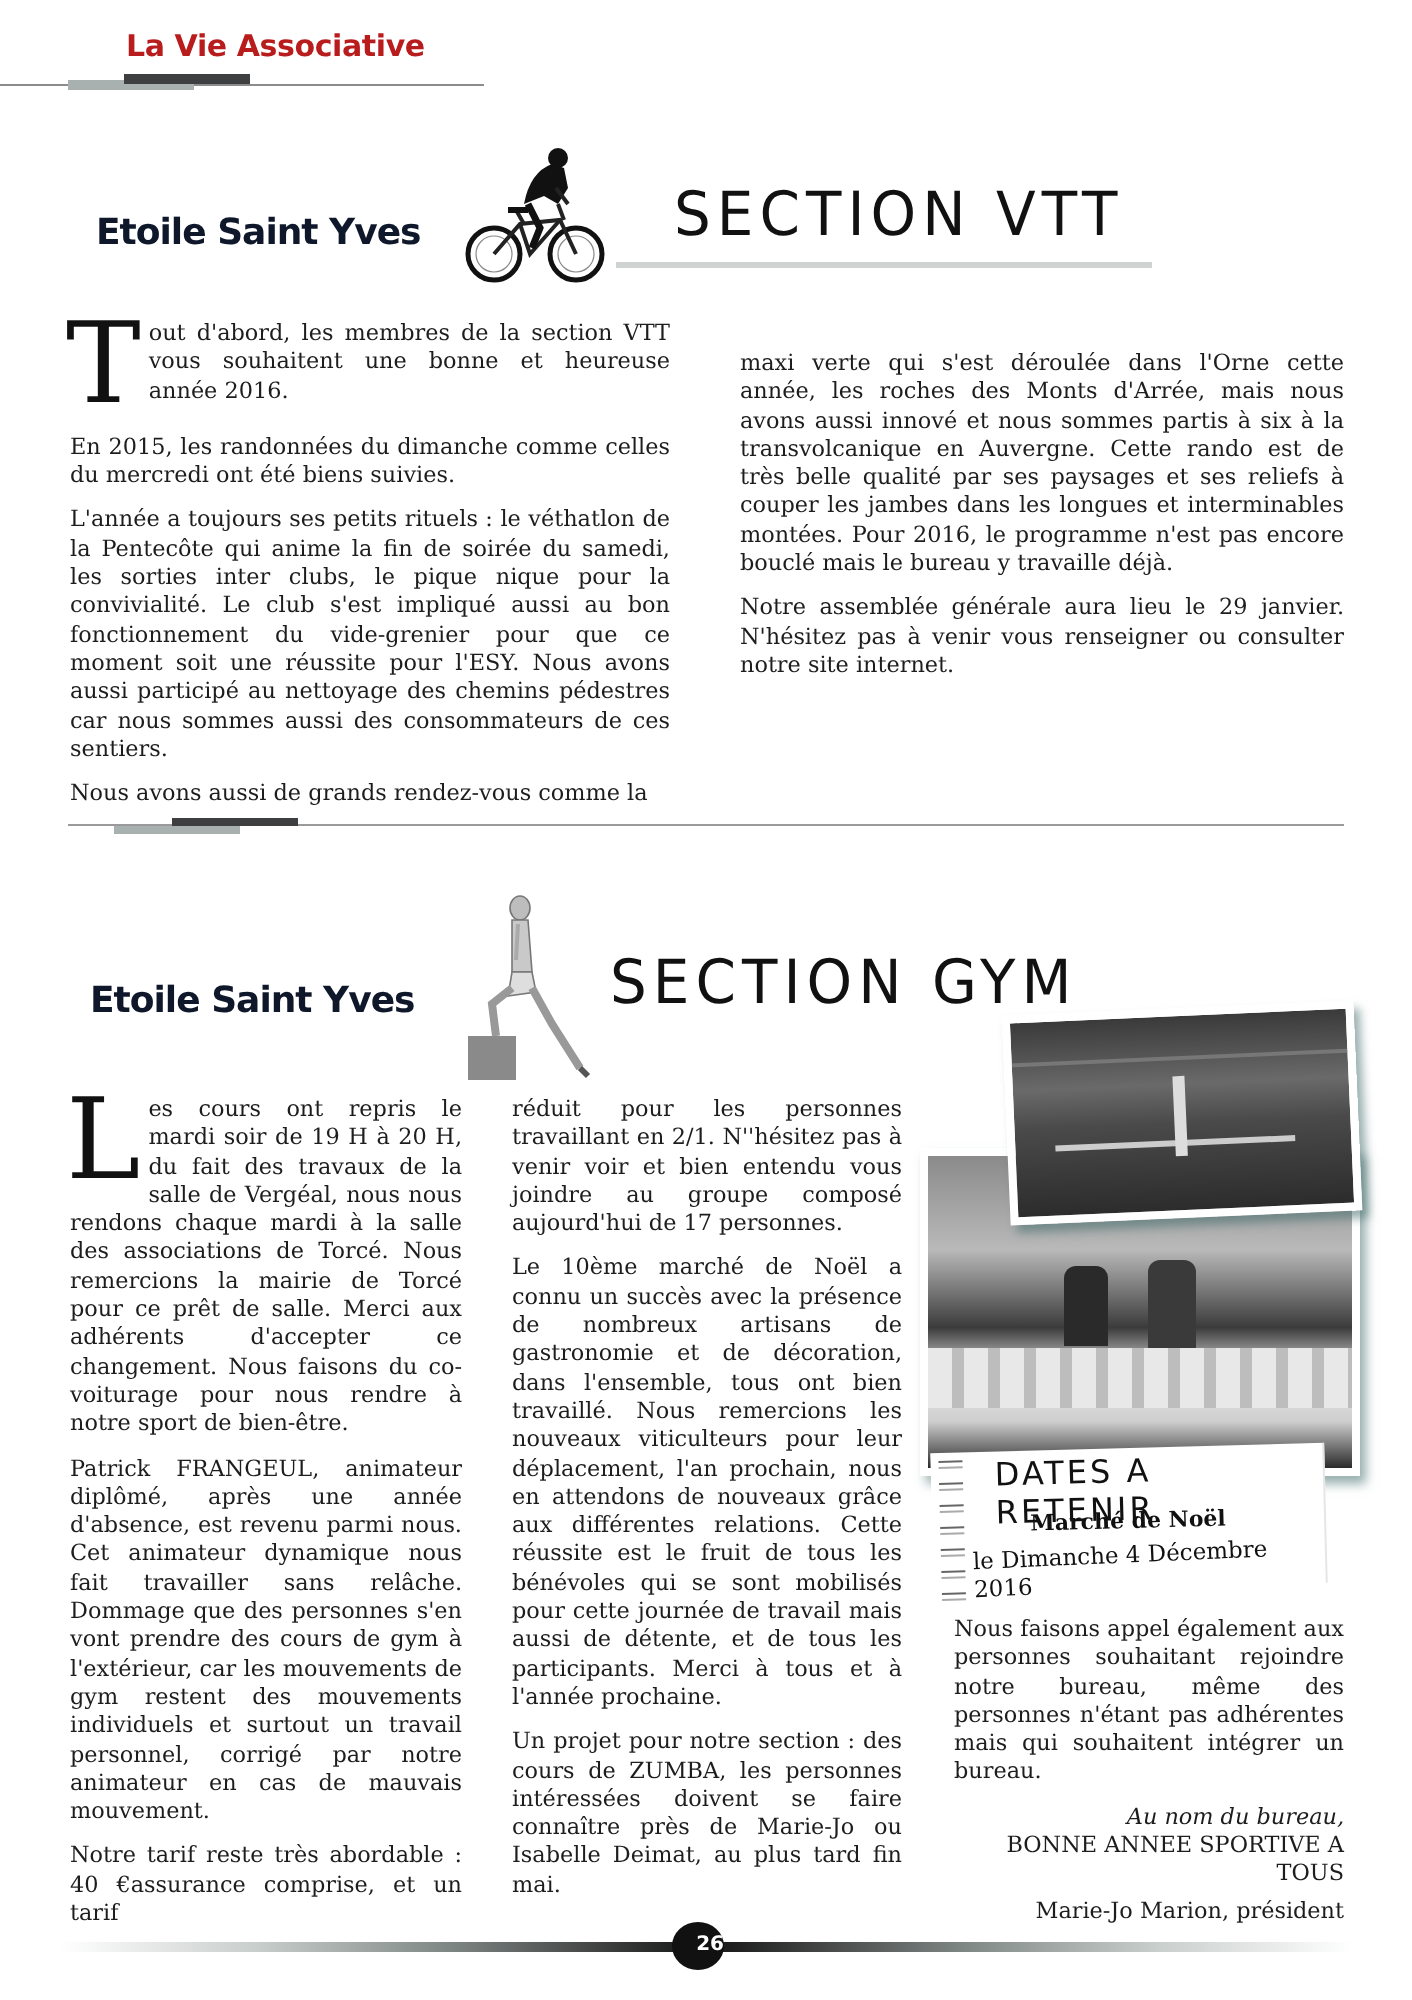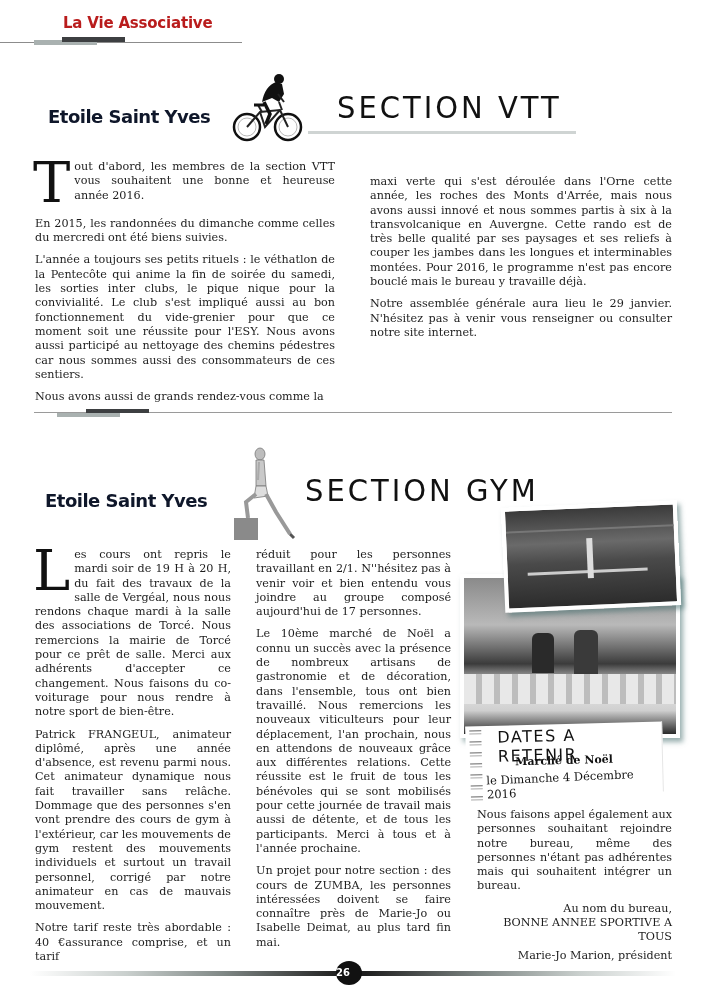--- a/index.html
+++ b/index.html
@@ -37,21 +37,21 @@
   
   .notebook { left: 466px; top: 724px; width: 196px; height: 70px; background: #fff; transform: rotate(-1.5deg); border-right: 1px solid #e6e6e6; z-index: 3; }
   .notebook-rings { position: absolute; left: 4px; top: 4px; width: 14px; }
   .ring { display: block; height: 2px; width: 12px; border-top: 1px solid #666; border-bottom: 1px solid #aaa; margin-bottom: 7px; }
   .dates-title { position: absolute; left: 32px; top: 2px; font-family: "DejaVu Sans", sans-serif; font-size: 16px; letter-spacing: 1.5px; color: #111; }
   .dates-event { position: absolute; left: 0; width: 196px; top: 30px; text-align: center; font-weight: bold; font-size: 11px; color: #111; }
   .dates-date { position: absolute; left: 20px; top: 46px; font-size: 11.5px; color: #111; transform: rotate(-1deg); }
 
   
   .footer-line { left: 30px; top: 971px; width: 646px; height: 5px; background: linear-gradient(90deg, rgba(255,250,240,0) 0%, #c9cfcd 15%, #7f8785 30%, #1e1e1e 48%, #1e1e1e 52%, #7f8785 70%, #c9cfcd 85%, rgba(255,250,240,0) 100%); }
-  .page-num { left: 336px; top: 961px; width: 26px; height: 24px; border-radius: 50%; background: #111; color: #fff; font-family: "DejaVu Sans", sans-serif; font-size: 10px; font-weight: bold; text-align: left; line-height: 24px; }
+  .page-num { left: 336px; top: 961px; width: 26px; height: 24px; border-radius: 50%; background: #111; color: #fff; font-family: "DejaVu Sans", sans-serif; font-size: 10px; font-weight: bold; text-align: right; line-height: 24px; }
 </style>
 </head>
 <body>
 
 <div class="abs page-header-title">La Vie Associative</div>
 <div class="abs header-rule"></div>
 <div class="abs header-bar-light"></div>
 <div class="abs header-bar-dark"></div>
 
 <div class="abs club-name" style="left:48px; top:106px;">Etoile Saint Yves</div>
@@ -139,19 +139,19 @@
 </div>
 
 <div class="abs col" style="left:256px; top:548px; width:195px;">
   <p>réduit pour les personnes travaillant en 2/1. N''hésitez pas à venir voir et bien entendu vous joindre au groupe composé aujourd'hui de 17 personnes.</p>
   <p>Le 10ème marché de Noël a connu un succès avec la présence de nombreux artisans de gastronomie et de décoration, dans l'ensemble, tous ont bien travaillé. Nous remercions les nouveaux viticulteurs pour leur déplacement, l'an prochain, nous en attendons de nouveaux grâce aux différentes relations. Cette réussite est le fruit de tous les bénévoles qui se sont mobilisés pour cette journée de travail mais aussi de détente, et de tous les participants. Merci à tous et à l'année prochaine.</p>
   <p>Un projet pour notre section : des cours de ZUMBA, les personnes intéressées doivent se faire connaître près de Marie-Jo ou Isabelle Deimat, au plus tard fin mai.</p>
 </div>
 
 <div class="abs col" style="left:477px; top:808px; width:195px;">
   <p>Nous faisons appel également aux personnes souhaitant rejoindre notre bureau, même des personnes n'étant pas adhérentes mais qui souhaitent intégrer un bureau.</p>
-  <p class="right" style="margin:0;">Au nom du bureau,</p>
+  <p class="right" style="margin:0;font-style:italic;">Au nom du bureau,</p>
   <p class="right" style="margin:0 0 4px 0;">BONNE ANNEE SPORTIVE A TOUS</p>
   <p class="right" style="margin:0;">Marie-Jo Marion, président</p>
 </div>
 
 <div class="abs footer-line"></div>
 <div class="abs page-num">26</div>
 
 </body></html>

